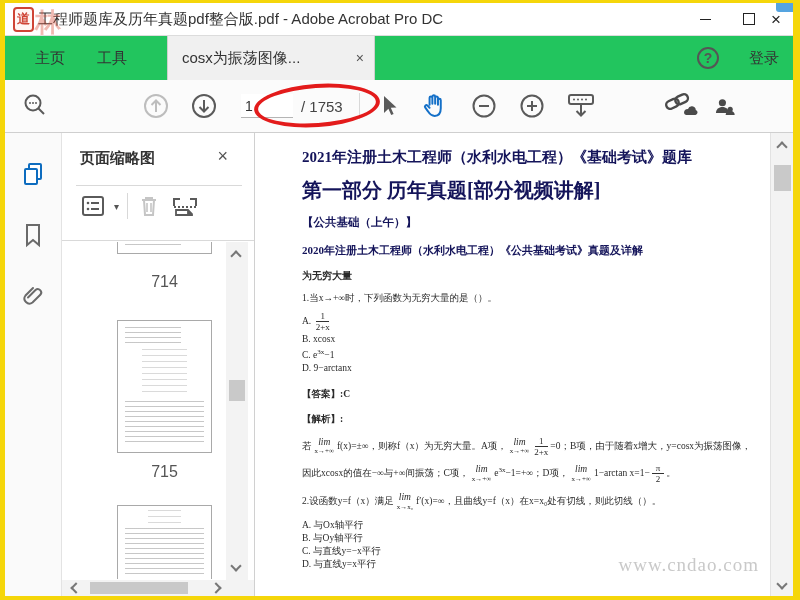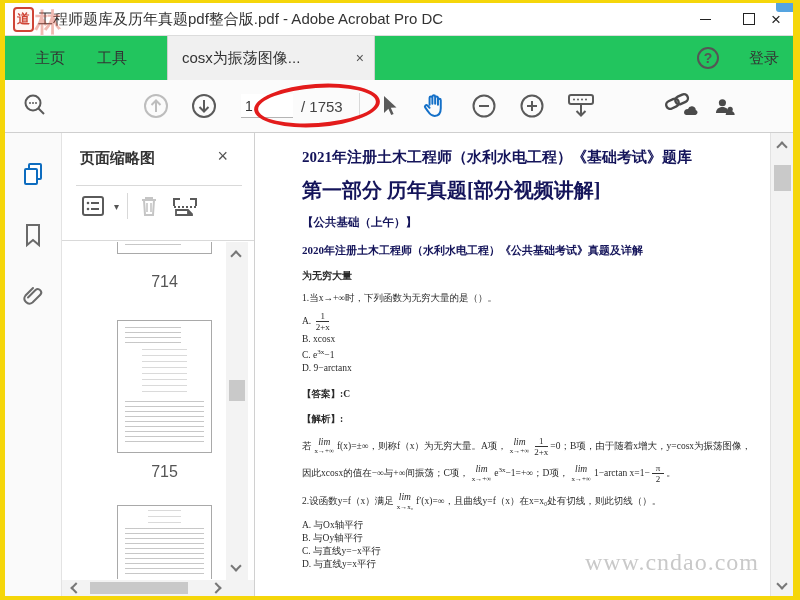--- a/index.html
+++ b/index.html
@@ -82,21 +82,21 @@
   .body9 { font-size:9.5px; margin-top:9px; }
   .opt { font-size:9.5px; line-height:13px; }
   .bold { font-weight:bold; }
   .frac { display:inline-flex; flex-direction:column; align-items:center; vertical-align:middle; line-height:1.15; font-size:9px; margin:0 2px; }
   .frac .num { padding:0 4px; border-bottom:1px solid #333; }
   .lim { display:inline-flex; flex-direction:column; align-items:center; vertical-align:middle; line-height:1; margin:0 3px; }
   .lim .l { font-size:9.5px; font-style:italic; }
   .lim .s { font-size:7px; margin-top:1px; }
   sup { font-size:7px; }
   .expl { font-size:9.5px; line-height:24px; margin-top:8px; }
-  .watermark { position:absolute; right:34px; bottom:20px; font-size:24px; color:#c9c9c9; letter-spacing:1px;
+  .watermark { position:absolute; right:34px; bottom:20px; font-size:19px; color:#c9c9c9; letter-spacing:1px;
                font-family:"Liberation Serif", serif; }
   svg { display:block; }
 </style>
 </head>
 <body>
 
 <div class="frame">
 
   <div class="titlebar">
     <div class="seal">道</div>

